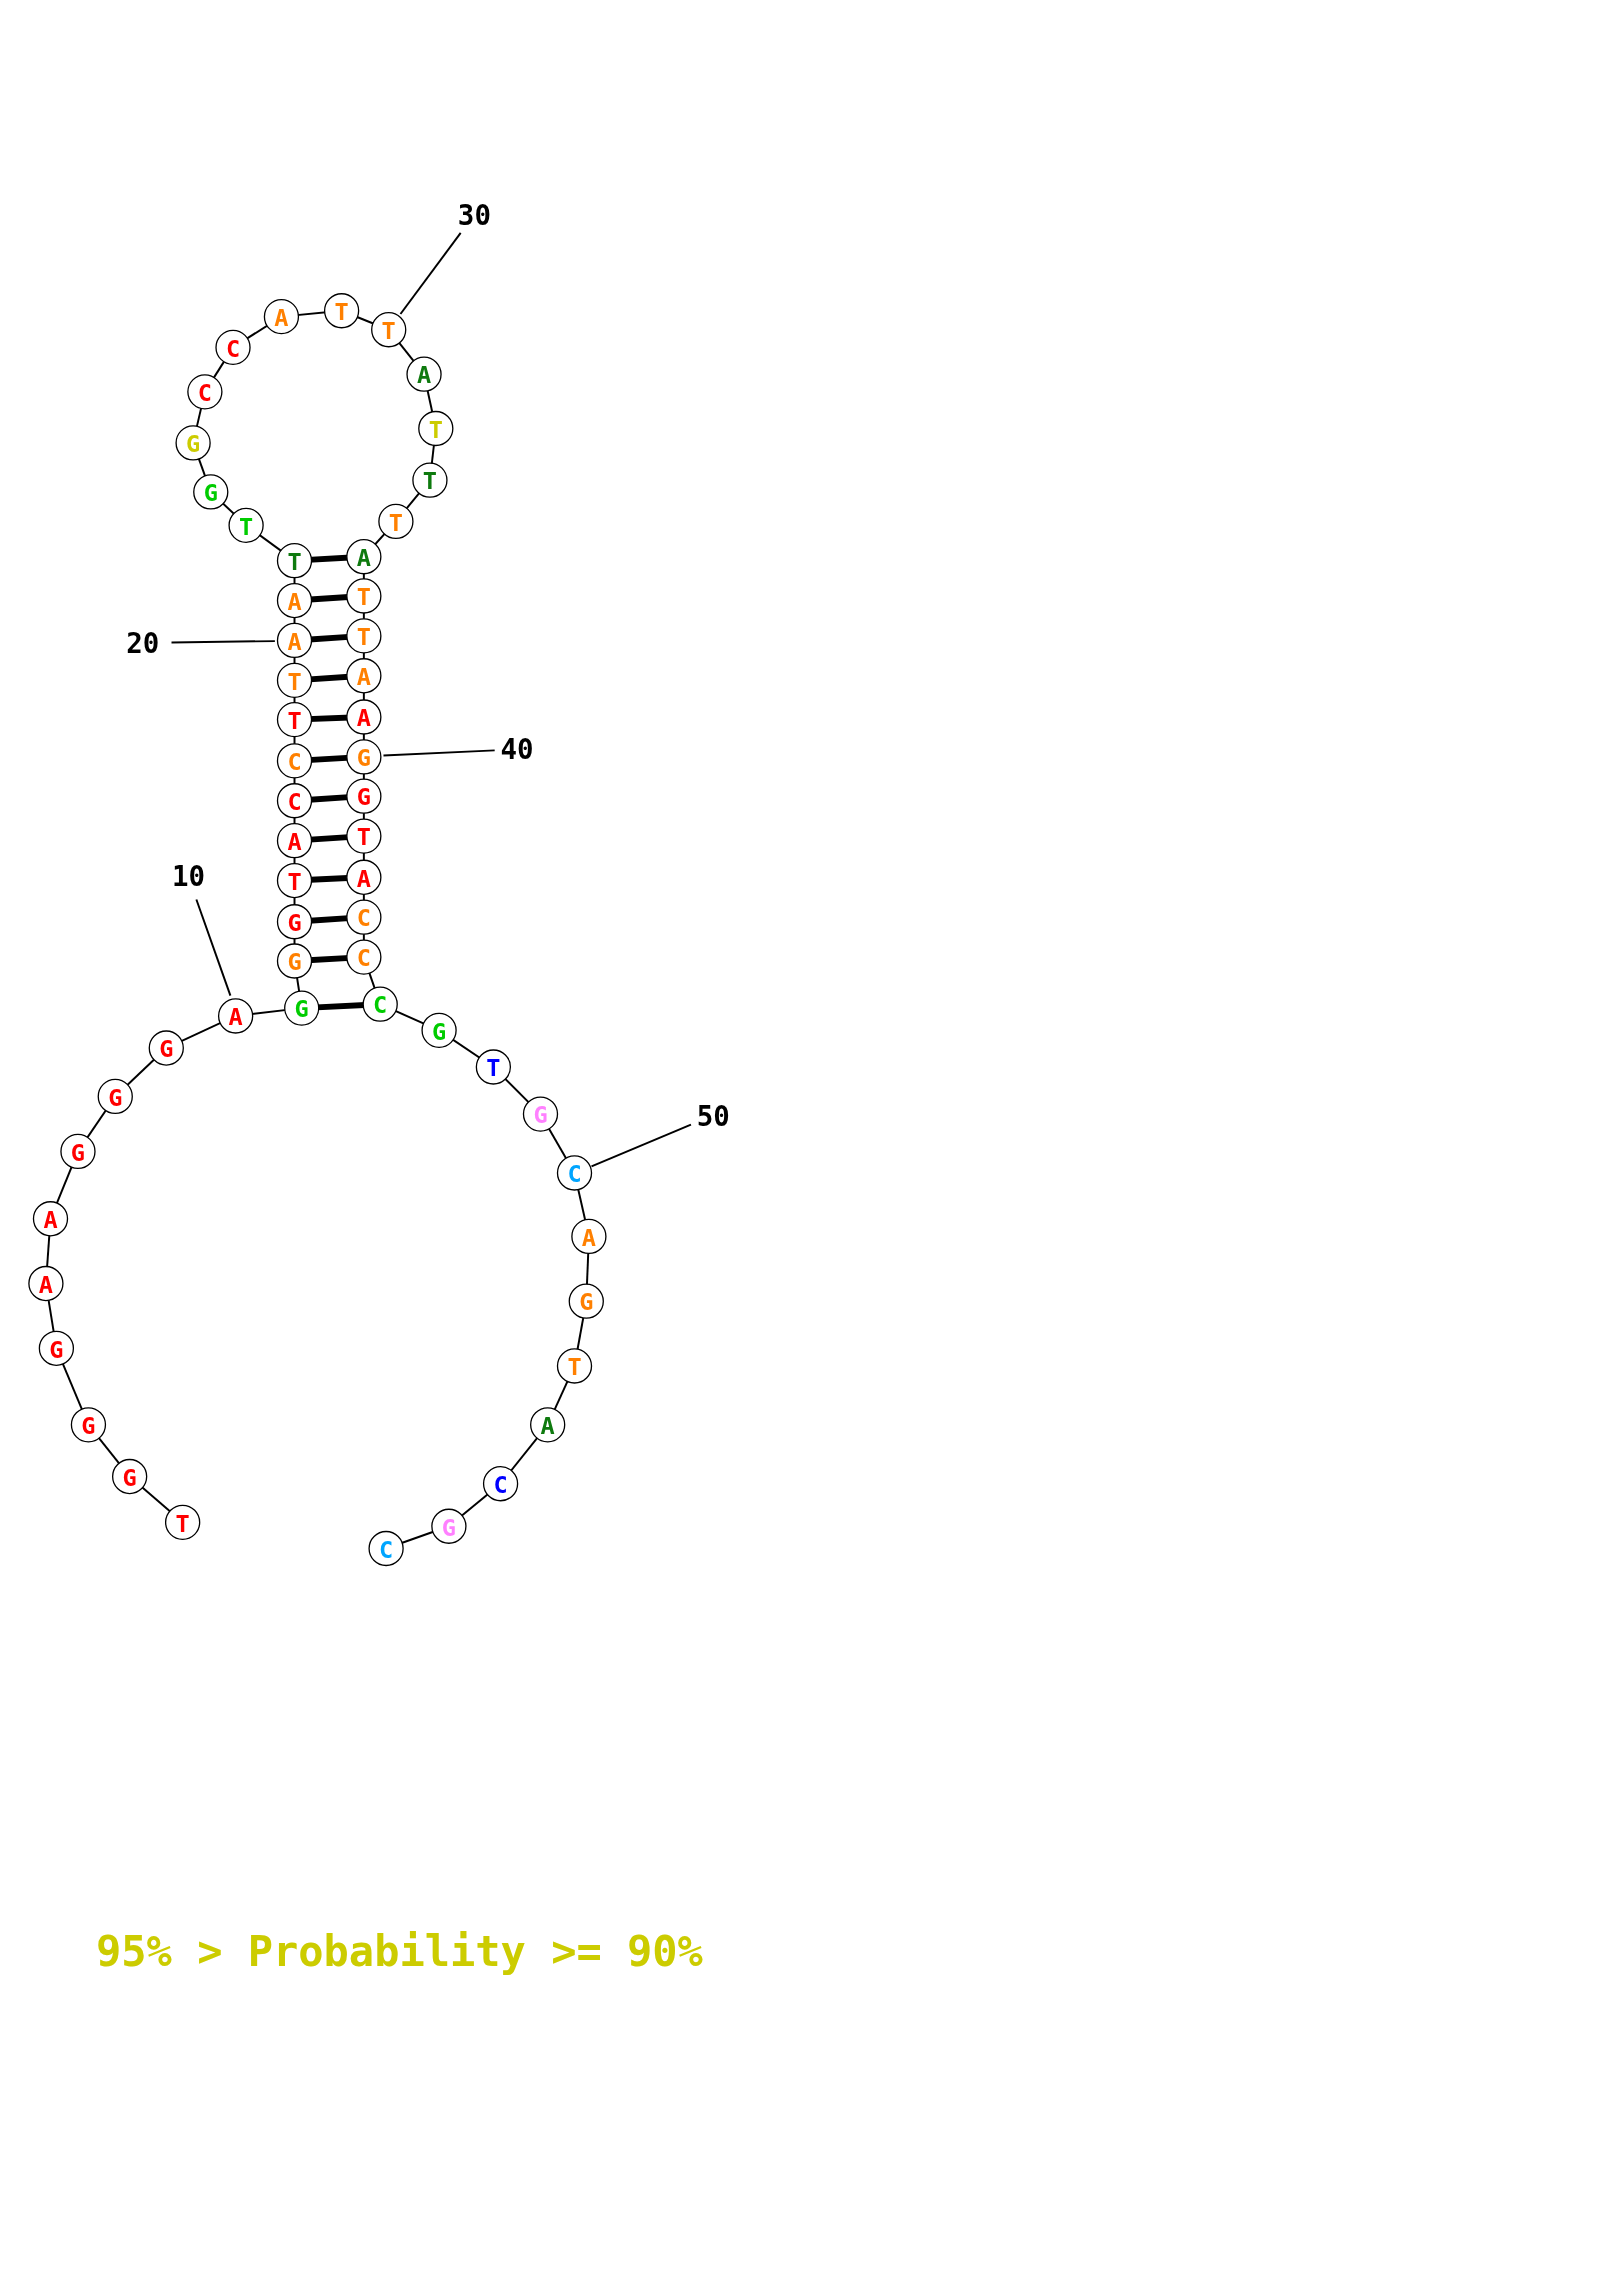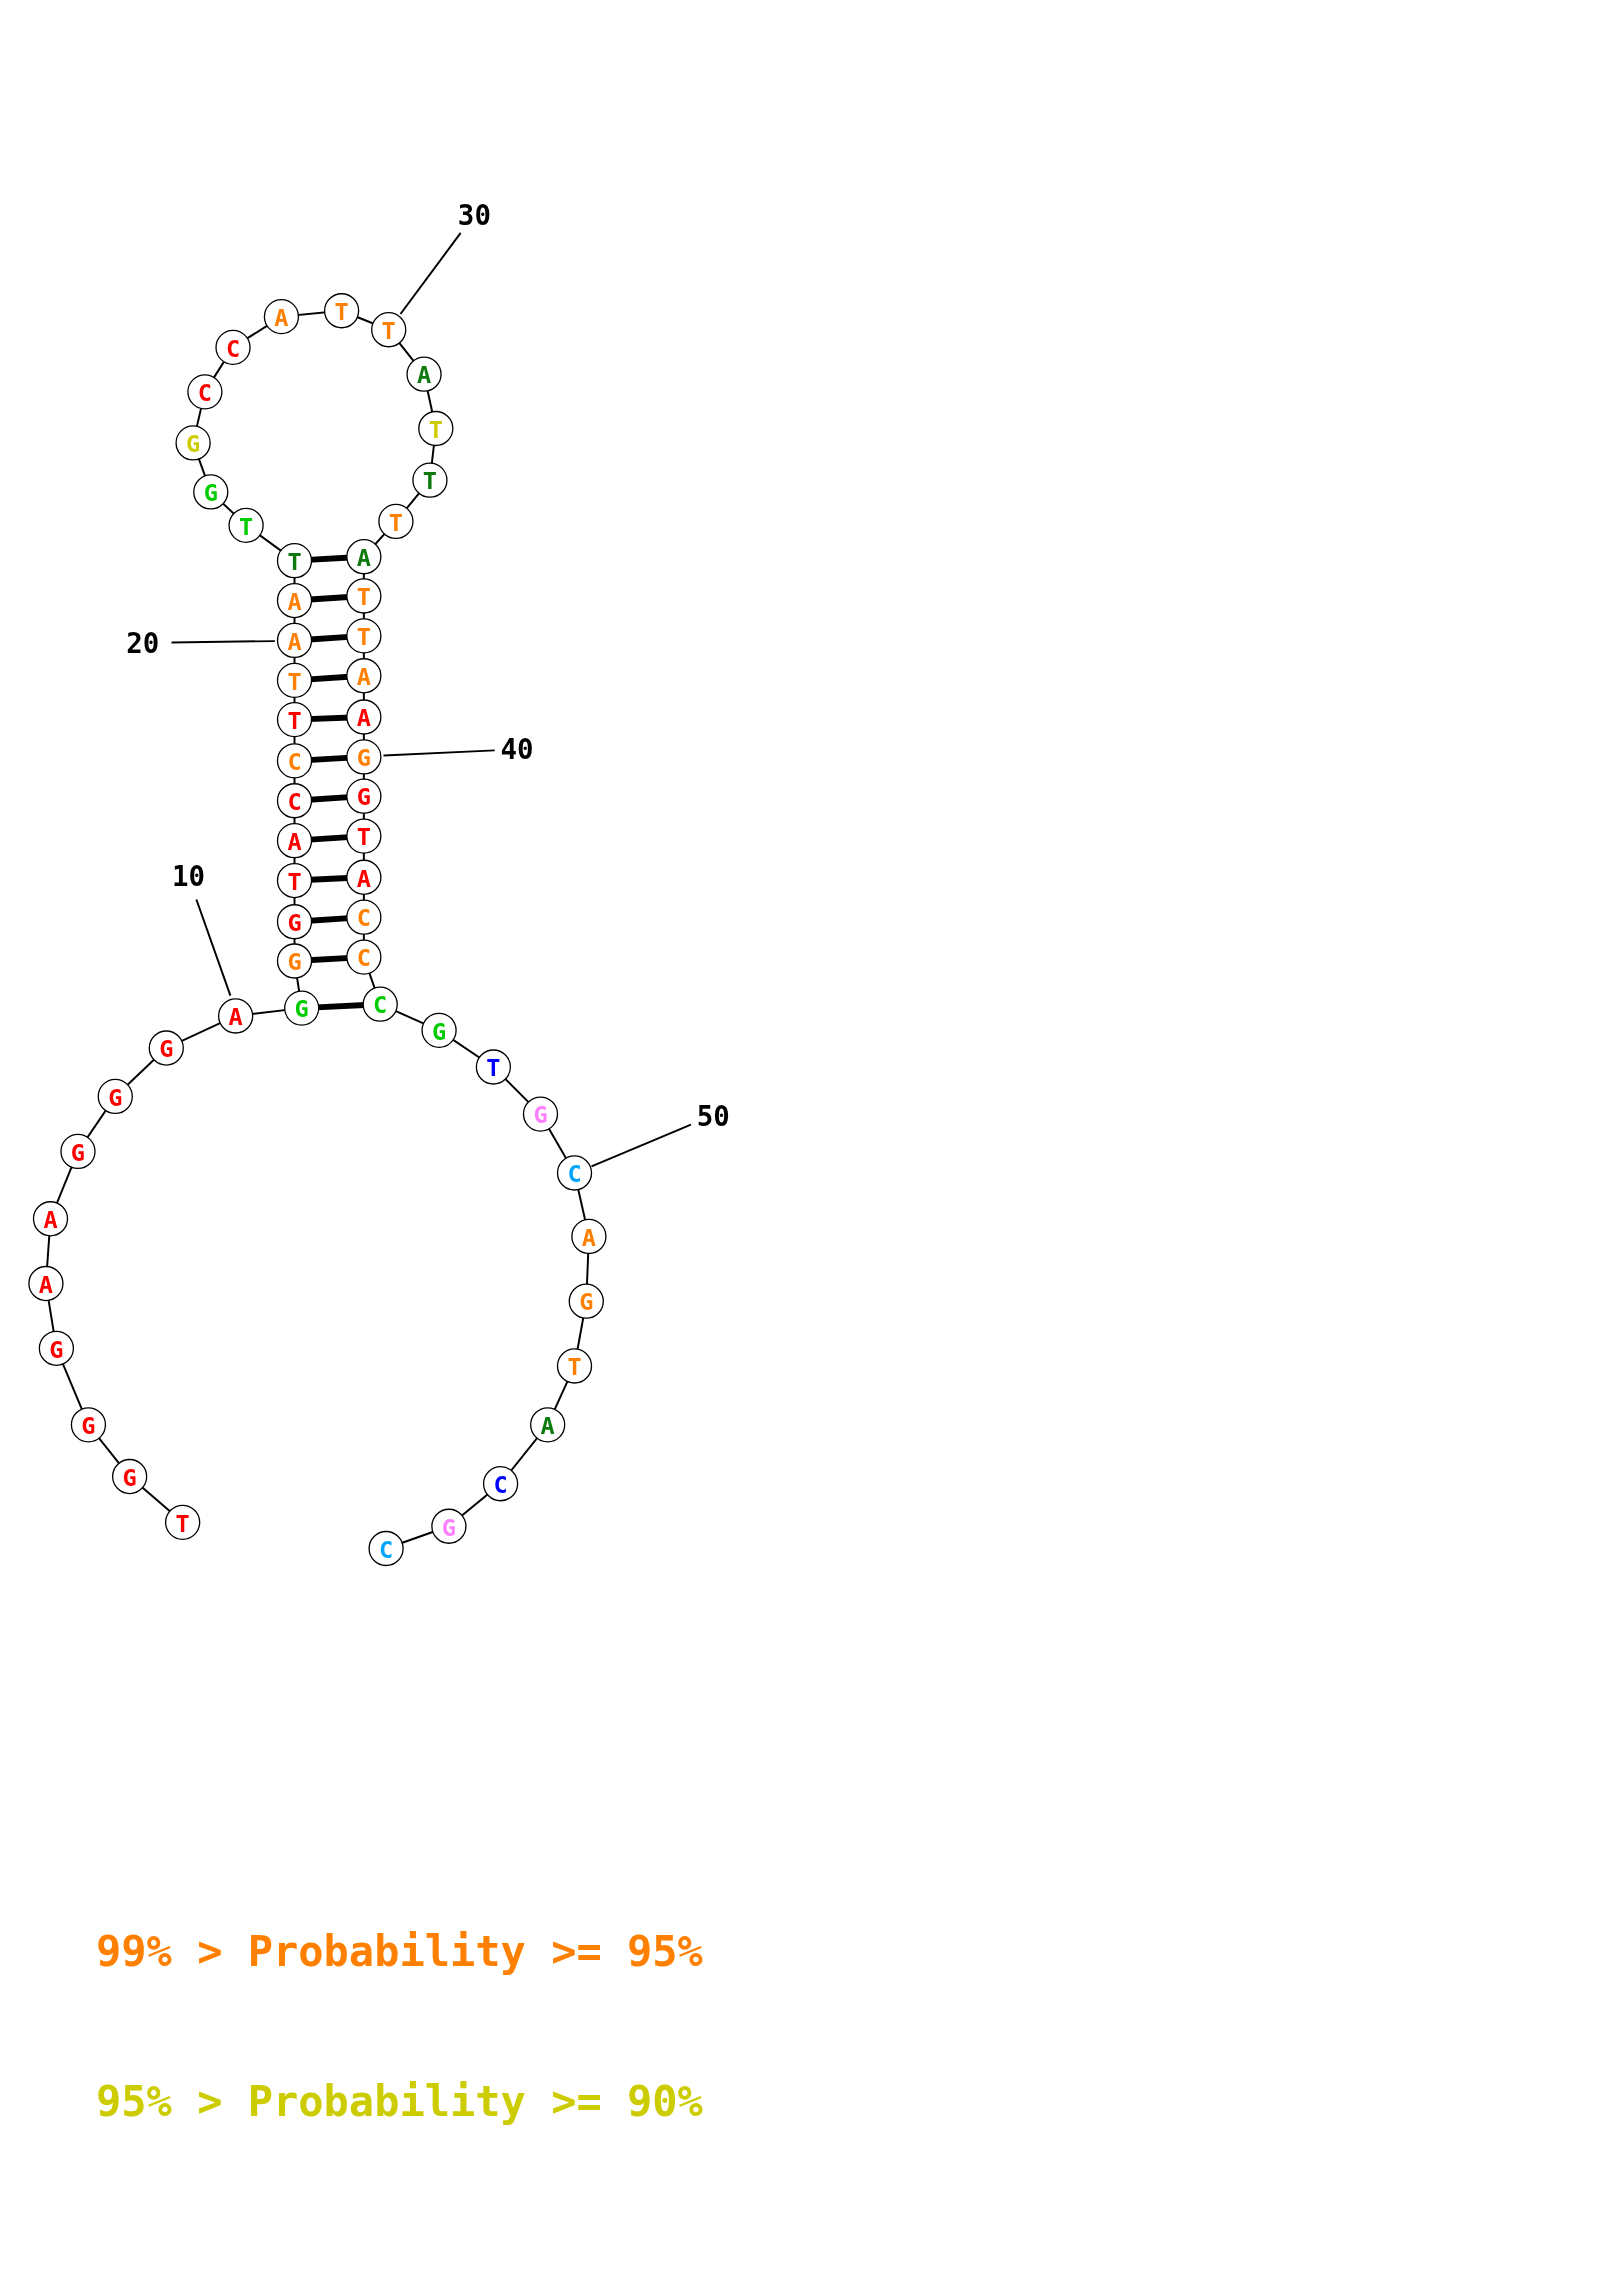--- a/index.html
+++ b/index.html
@@ -210,21 +210,20 @@
       <circle cx="590" cy="2367" r="26" fill="#fff" stroke="#000" stroke-width="2"></circle>
       <text x="590" y="2369" class="nt" fill="#00A5FF">C</text>
       <text x="725" y="330" class="poslabel">30</text>
       <text x="218" y="983" class="poslabel">20</text>
       <text x="790" y="1145" class="poslabel">40</text>
       <text x="288" y="1340" class="poslabel">10</text>
       <text x="1090" y="1707" class="poslabel">50</text>
     </svg>
 
   <div class="legend">
-    <div style="color: rgb(255, 128, 0);">99% &gt; Probability &gt;= 95%</div>
     <div style="color: rgb(204, 204, 0);">95% &gt; Probability &gt;= 90%</div>
     
     
     
     
     
   </div>
 
 
 </div>

